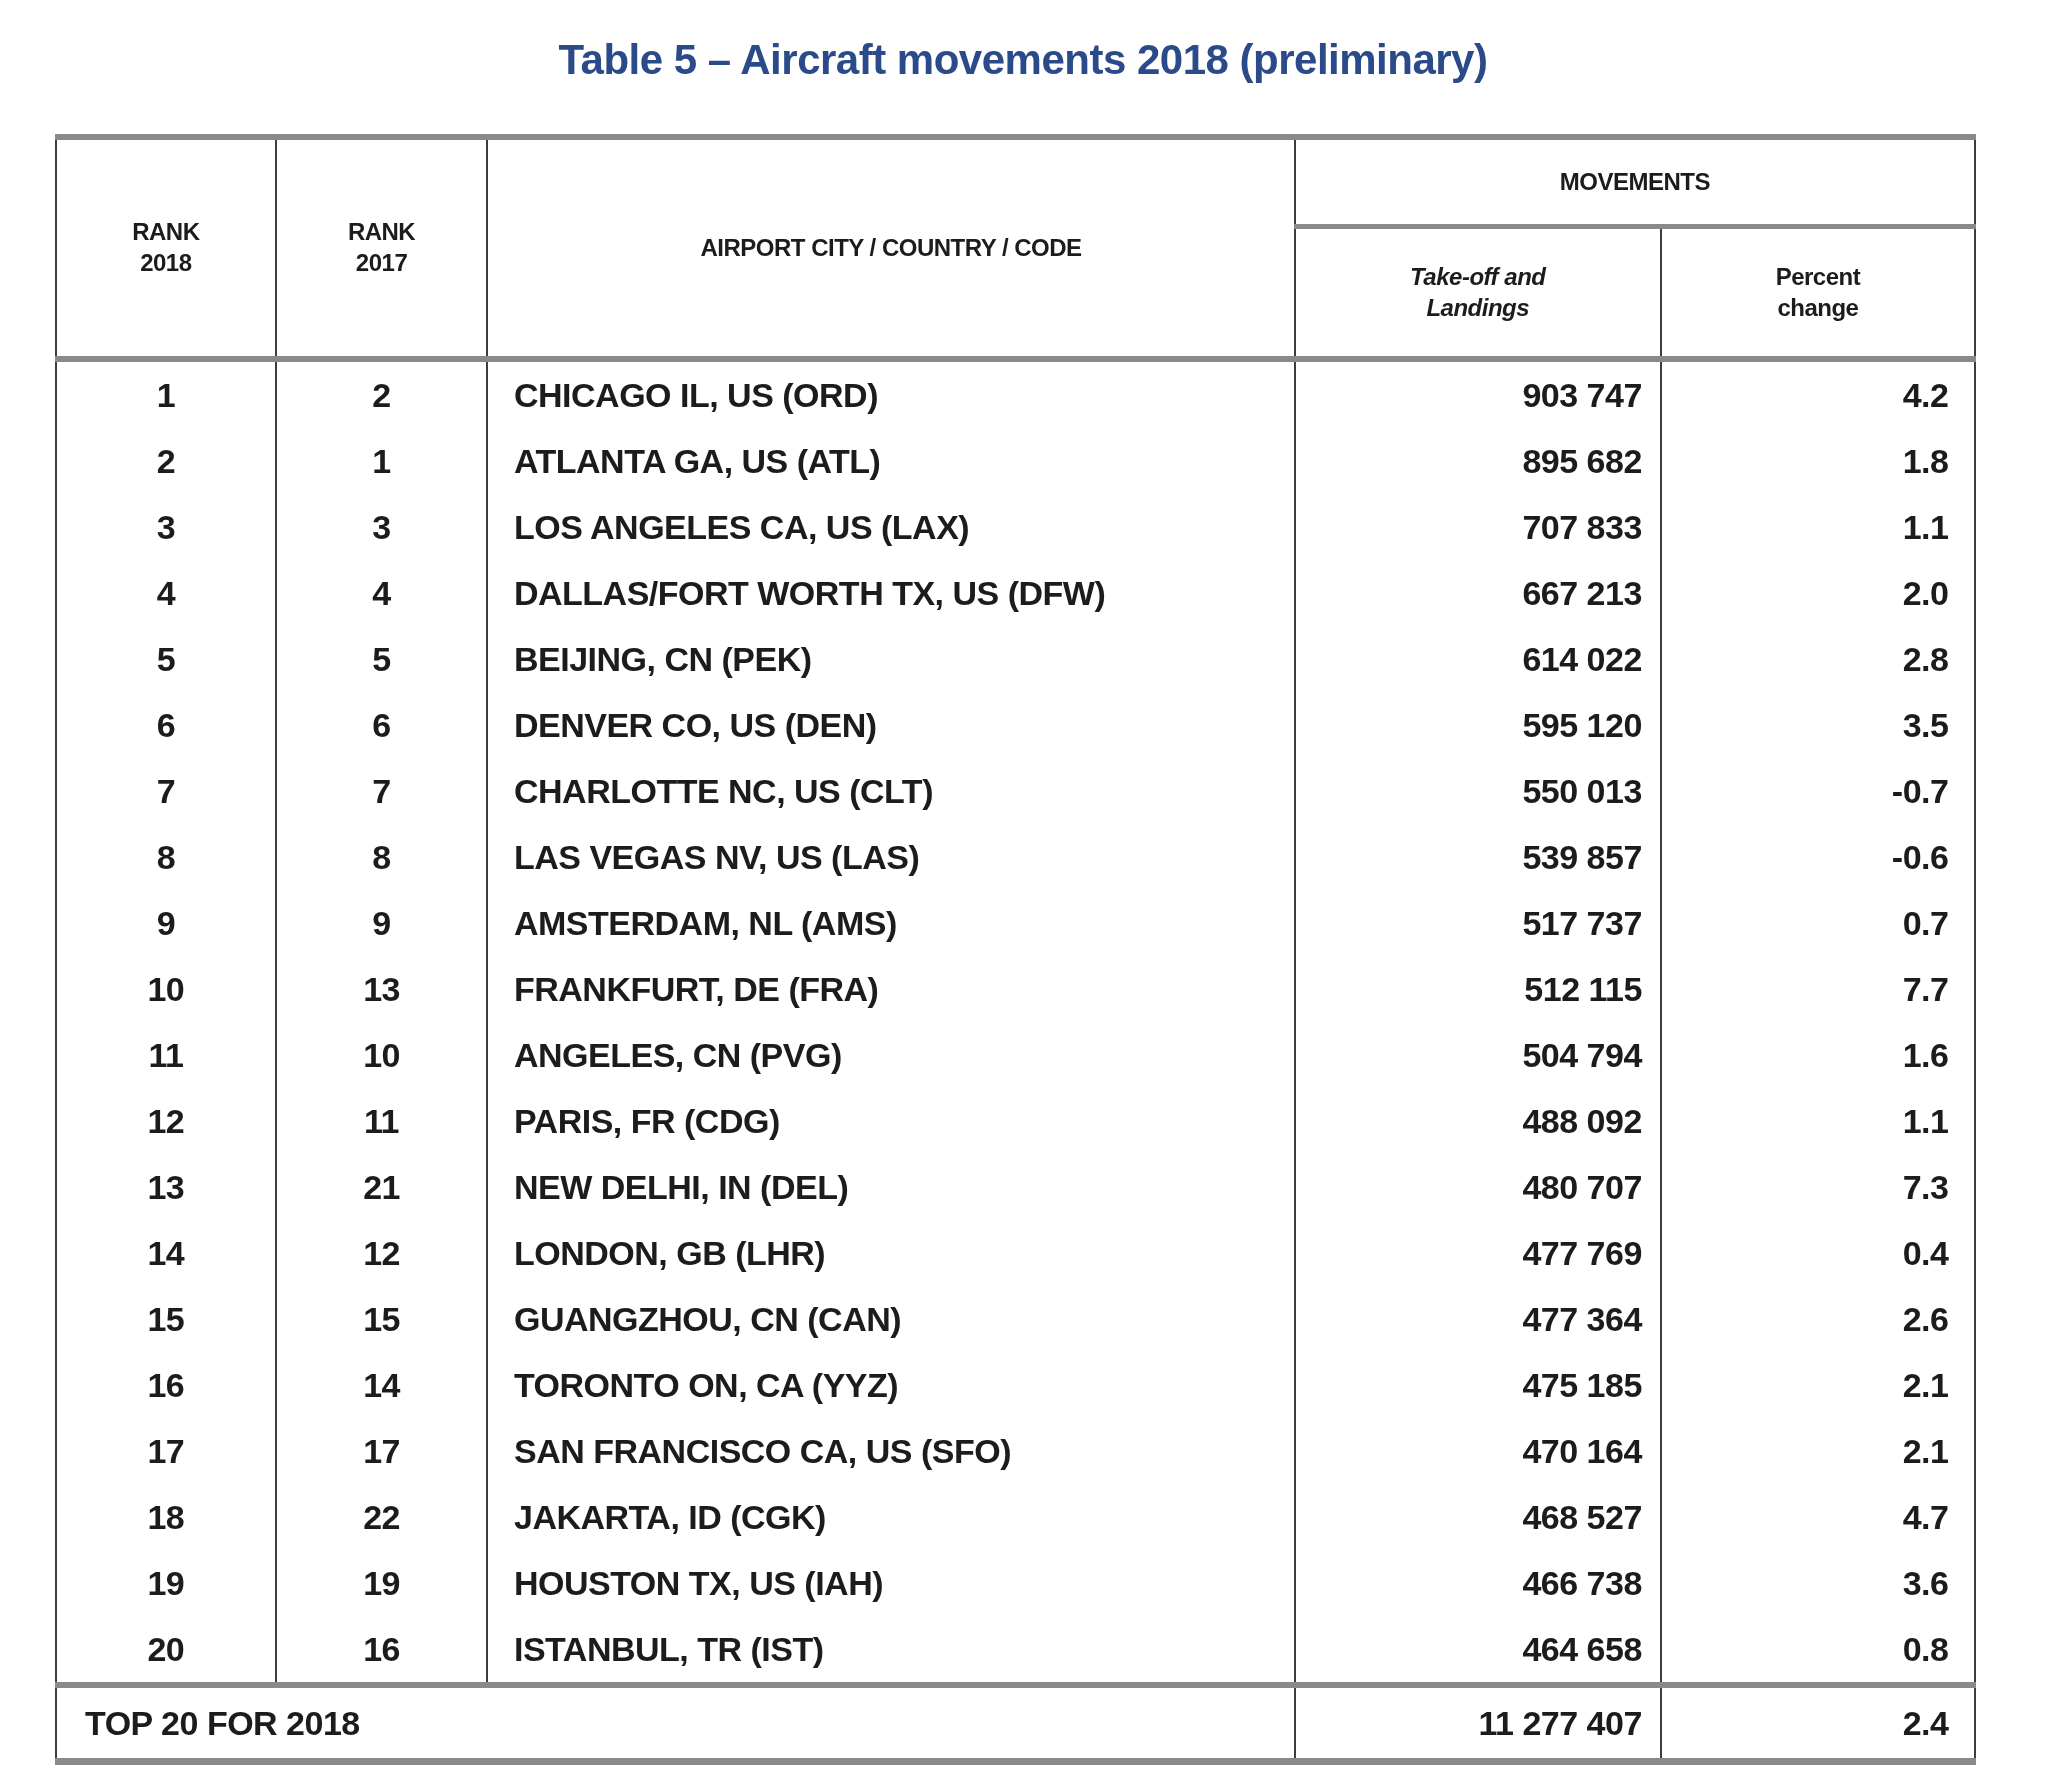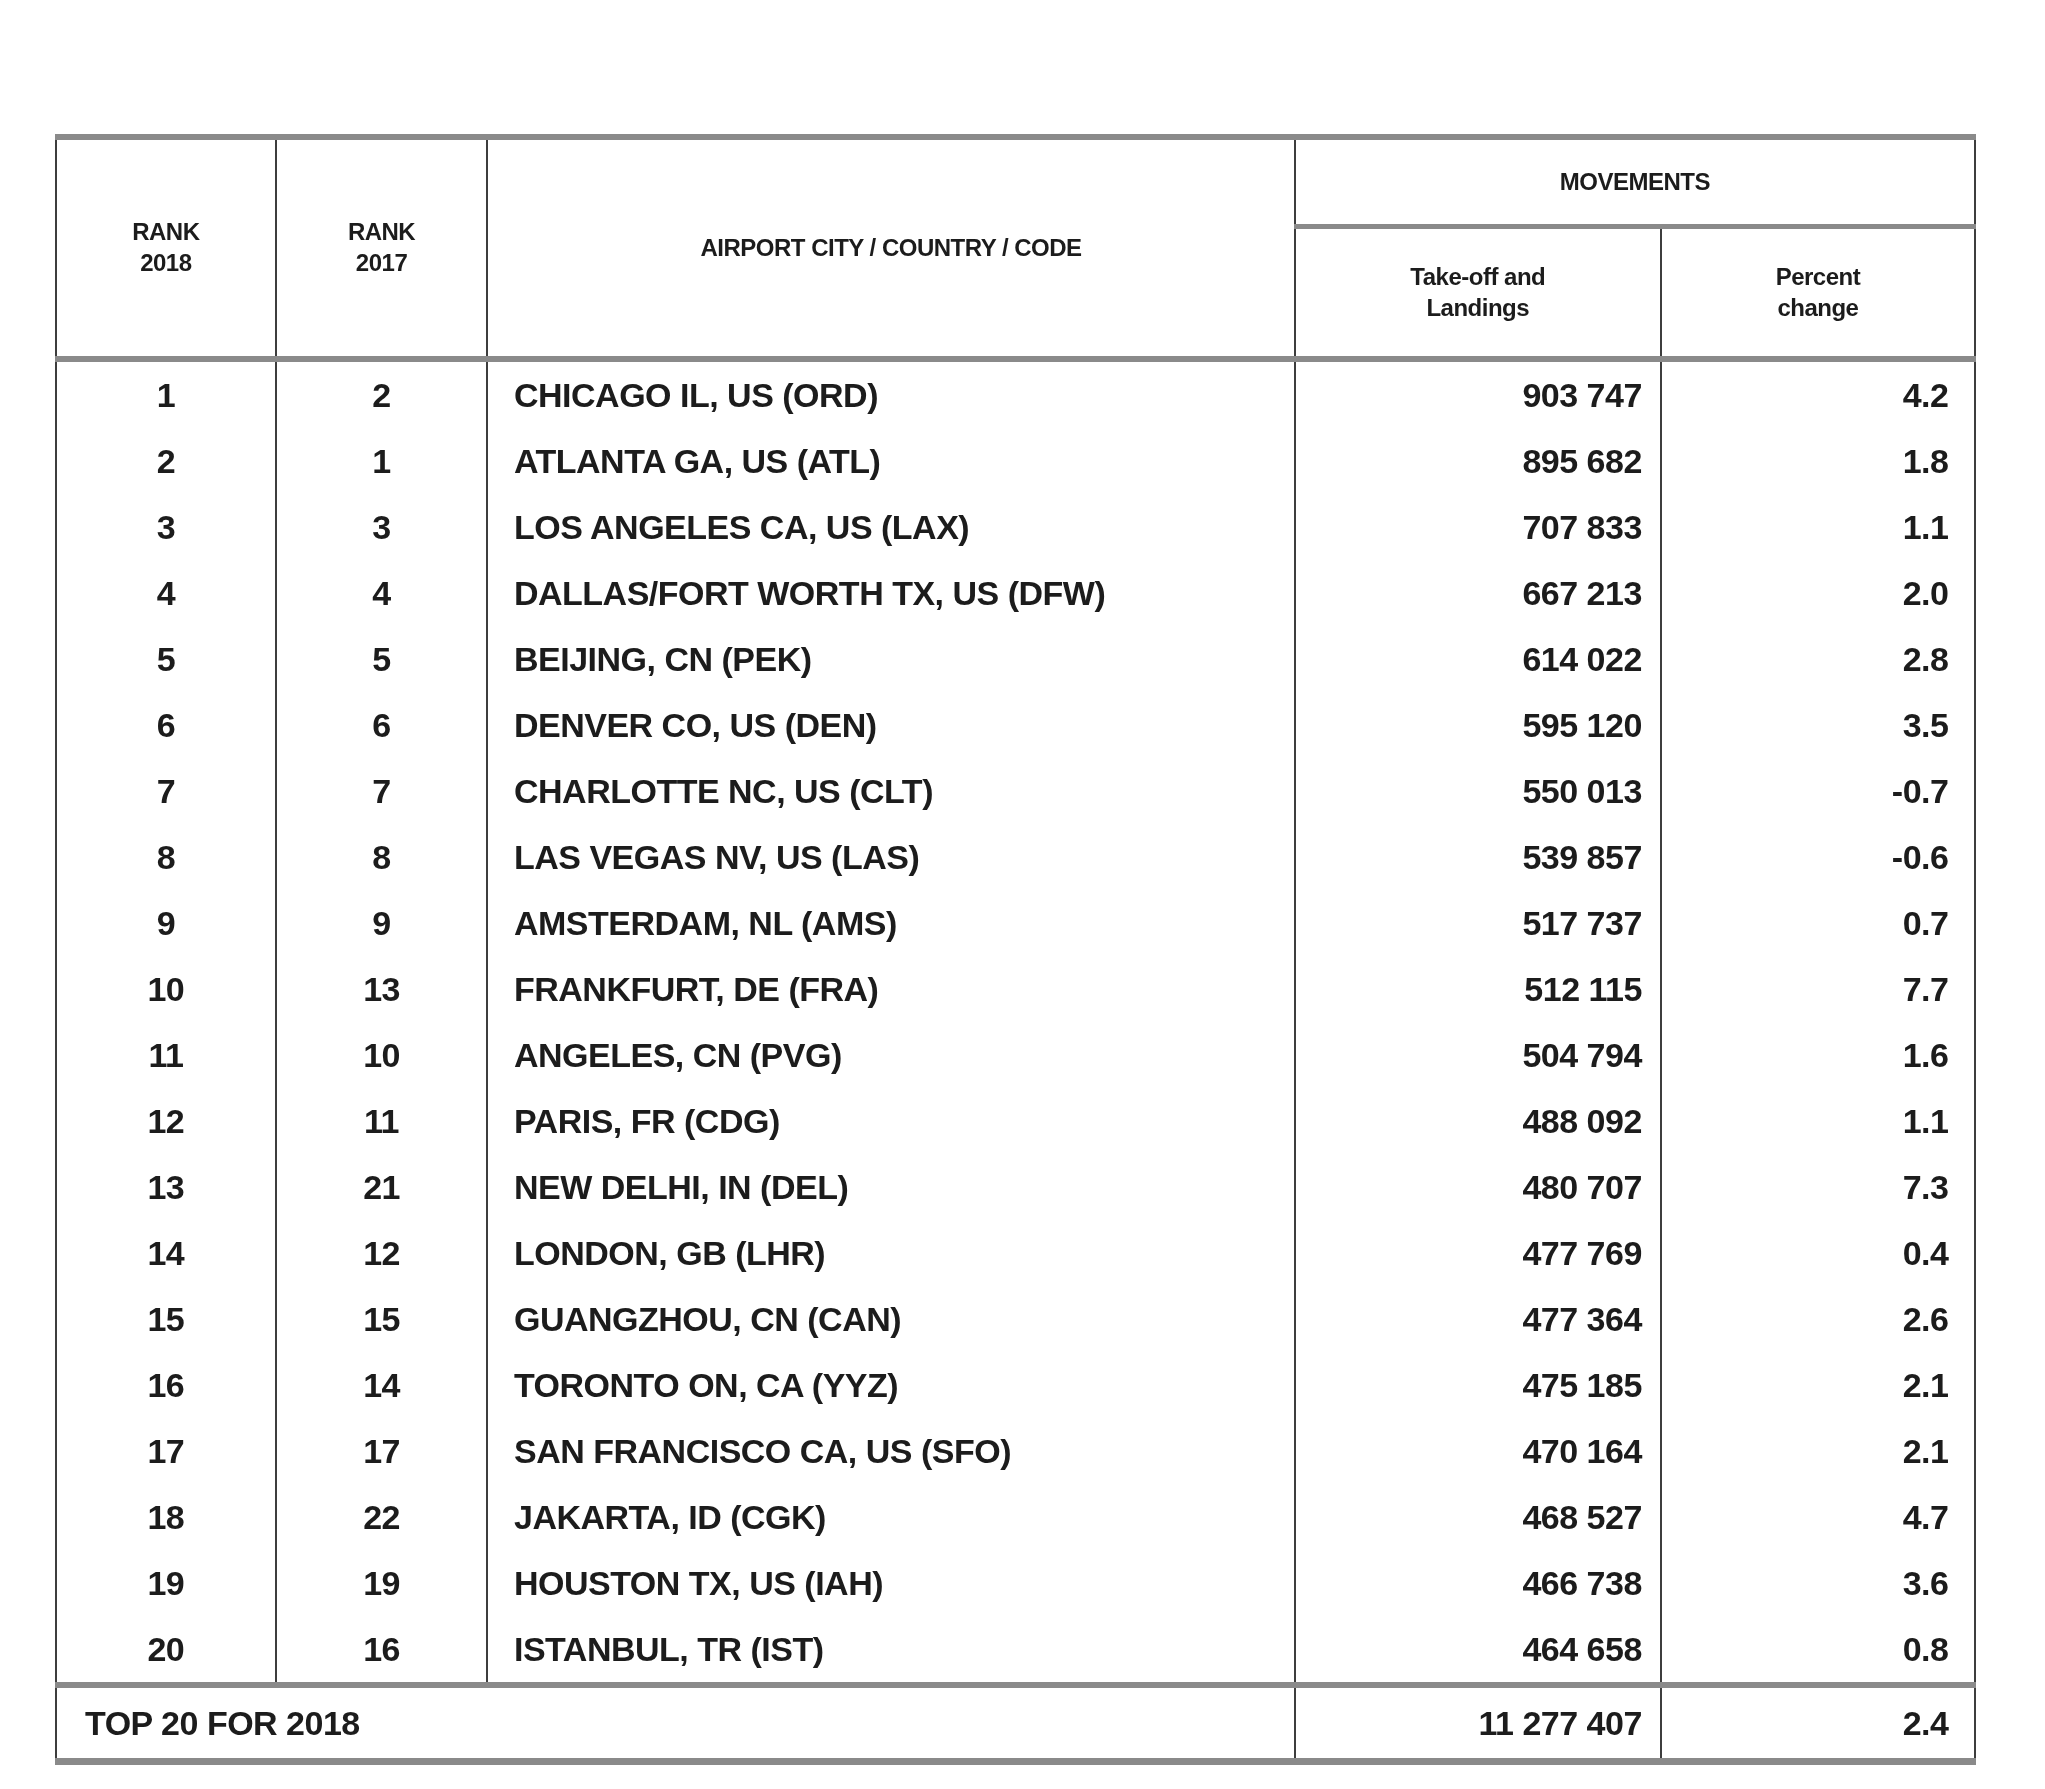--- a/index.html
+++ b/index.html
@@ -59,21 +59,21 @@
   .movements-group {
     height: 84px;
     border-bottom: 5.3px solid #8a8a8a;
   }
   .sub {
     height: 127px;
     white-space: pre-line;
     line-height: 1.28;
     border-bottom: 6.4px solid #8a8a8a;
   }
-  .sub.takeoff { border-right: 2.1px solid #3d3d3d; }
+  .sub.takeoff { border-right: 2.1px solid #3d3d3d; font-style: italic; }
   tbody td {
     height: 66px;
     font-size: 34px;
     vertical-align: middle;
     letter-spacing: -0.5px;
   }
   td.rank {
     text-align: center;
     border-right: 2.1px solid #3d3d3d;
   }
@@ -102,20 +102,21 @@
     text-align: left;
     padding-left: 28px;
     border-right: 2.1px solid #3d3d3d;
   }
 </style>
 </head>
 <body>
 
 <div class="page" style="color: rgb(28, 28, 28);">
 
+  <div class="title" style="color: rgb(43, 74, 138);">Table 5 – Aircraft movements 2018 (preliminary)</div>
 
   <table class="tbl">
     <colgroup>
       <col style="width:11.45%">
       <col style="width:11.03%">
       <col style="width:42.07%">
       <col style="width:19.08%">
       <col style="width:16.37%">
     </colgroup>
     <thead>

